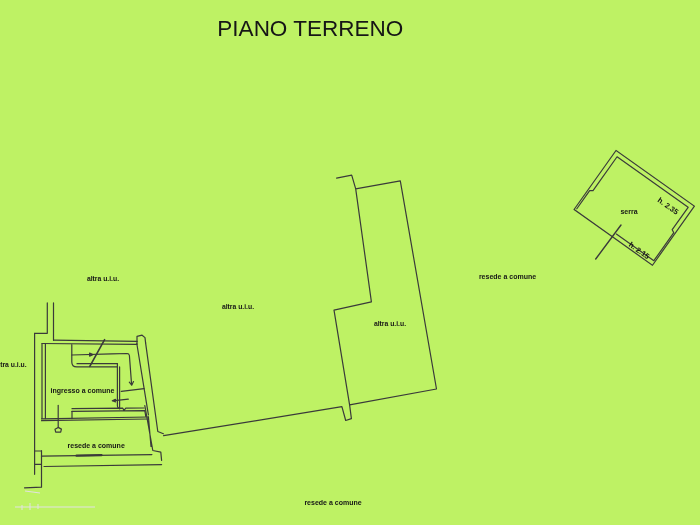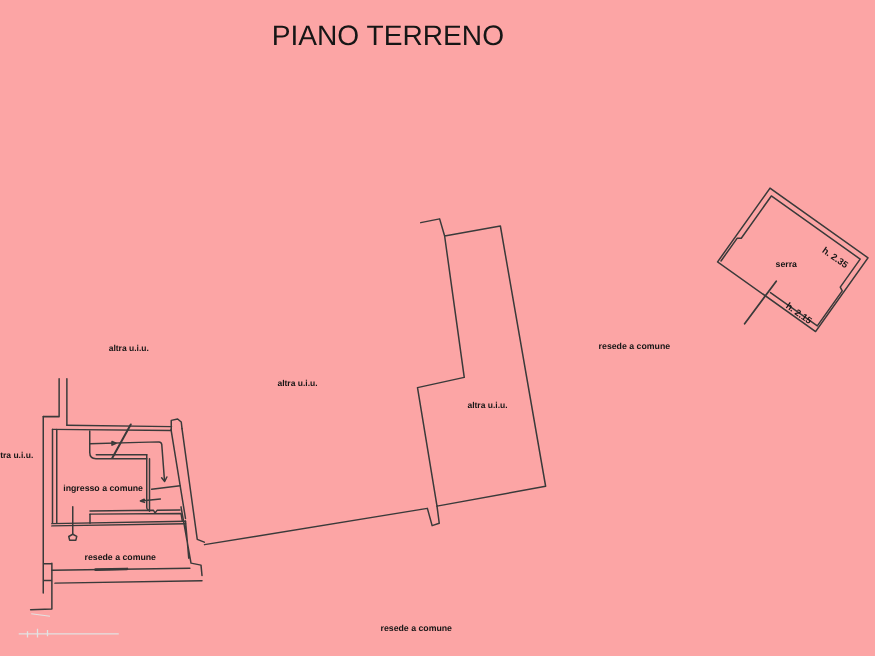--- a/index.html
+++ b/index.html
@@ -1,16 +1,16 @@
 <!DOCTYPE html>
 <html><head>
 <meta charset="utf-8">
 <style>
   html,body{margin:0;padding:0;background:#ffffff;}
-  .page{width:700px;height:525px;position:relative;background:#fca5a5;overflow:hidden;}
+  .page{width:700px;height:525px;position:relative;background:#bef264;overflow:hidden;}
   svg{position:absolute;left:0;top:0;}
   text{font-family:"Liberation Sans", sans-serif;fill:#161616;}
 </style>
 </head>
 <body>
 <div class="page">
 <svg width="700" height="525" viewBox="0 0 700 525" style="filter:blur(0.35px)">
 
   <text x="310.3" y="36.4" font-size="22.5" text-anchor="middle">PIANO TERRENO</text>
 

